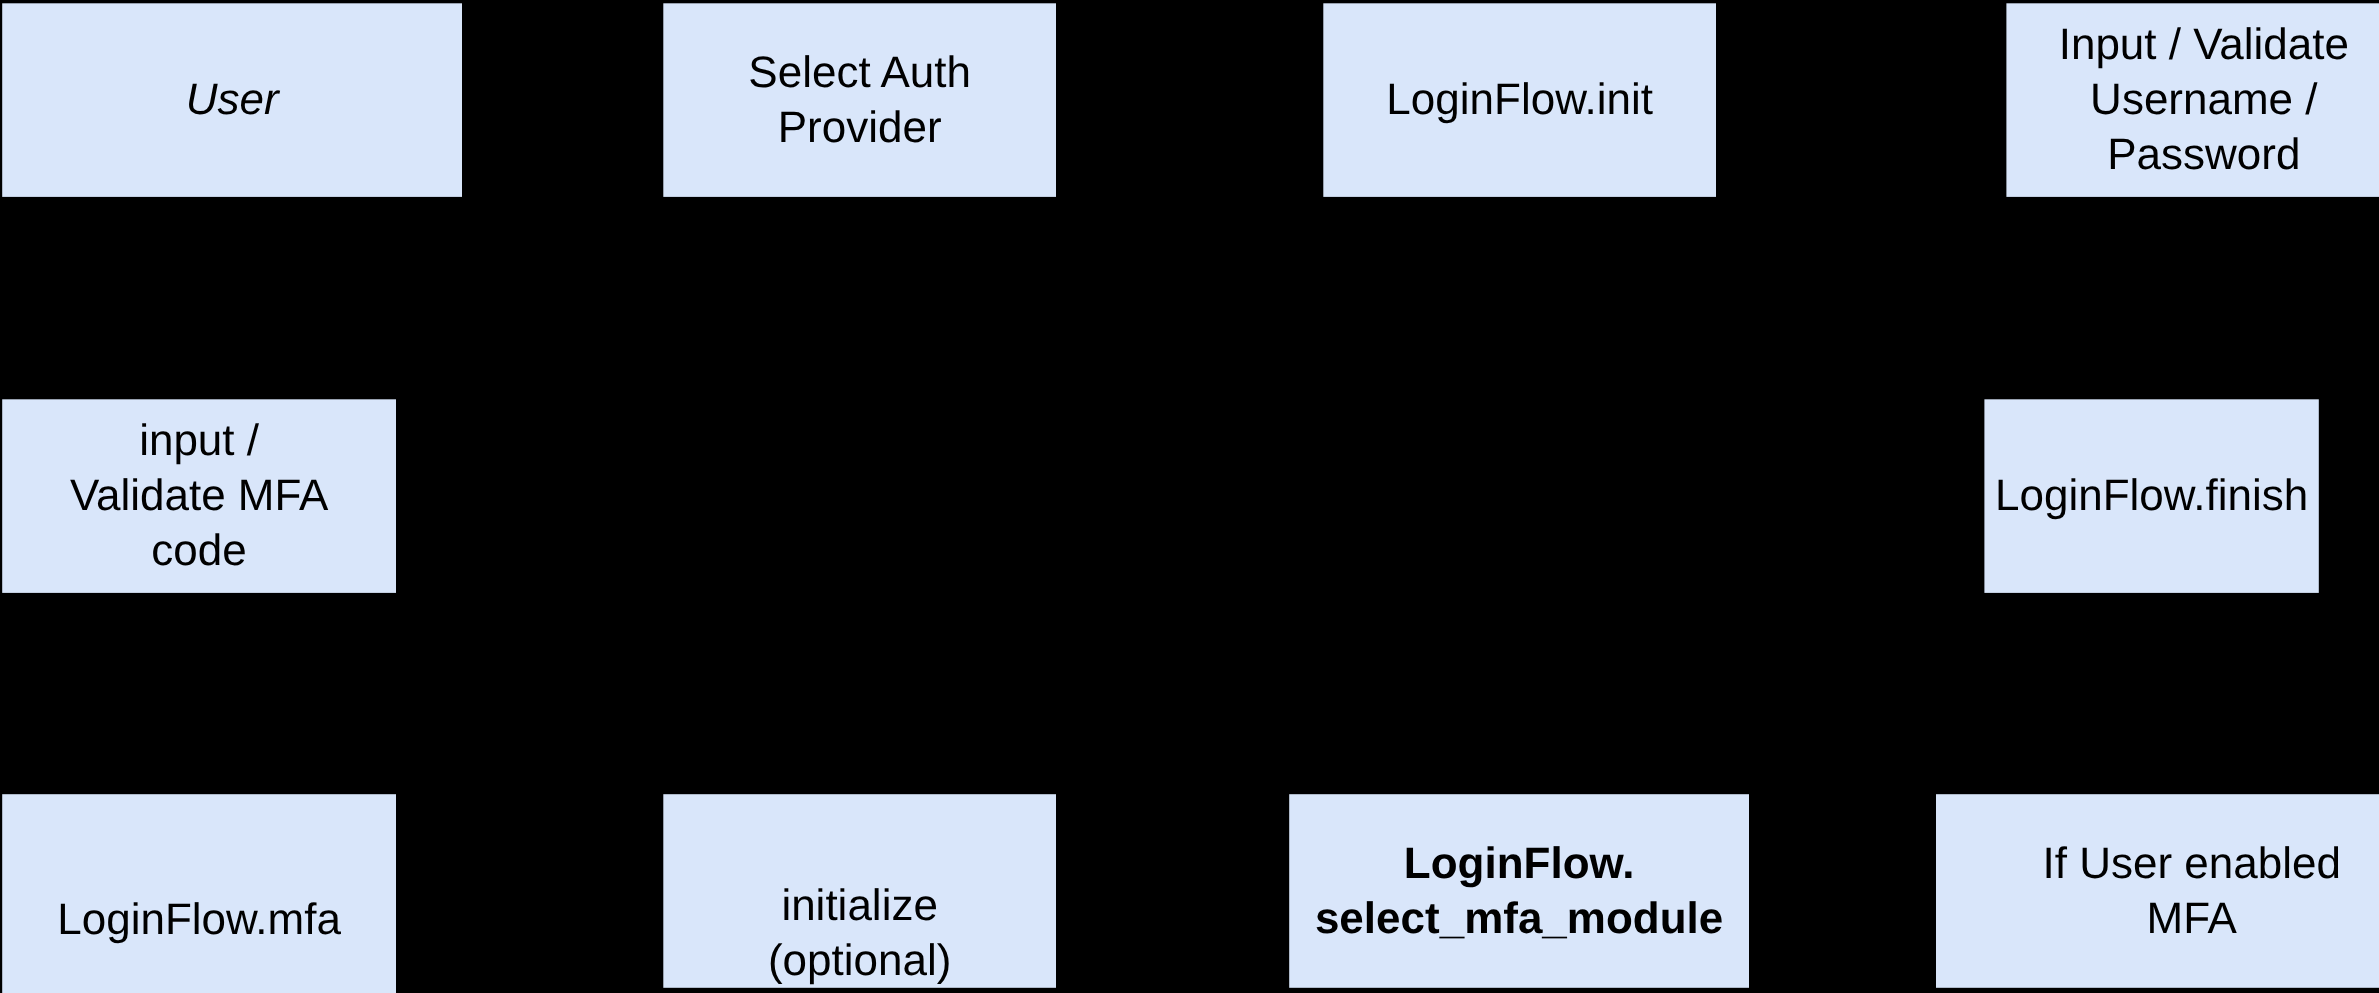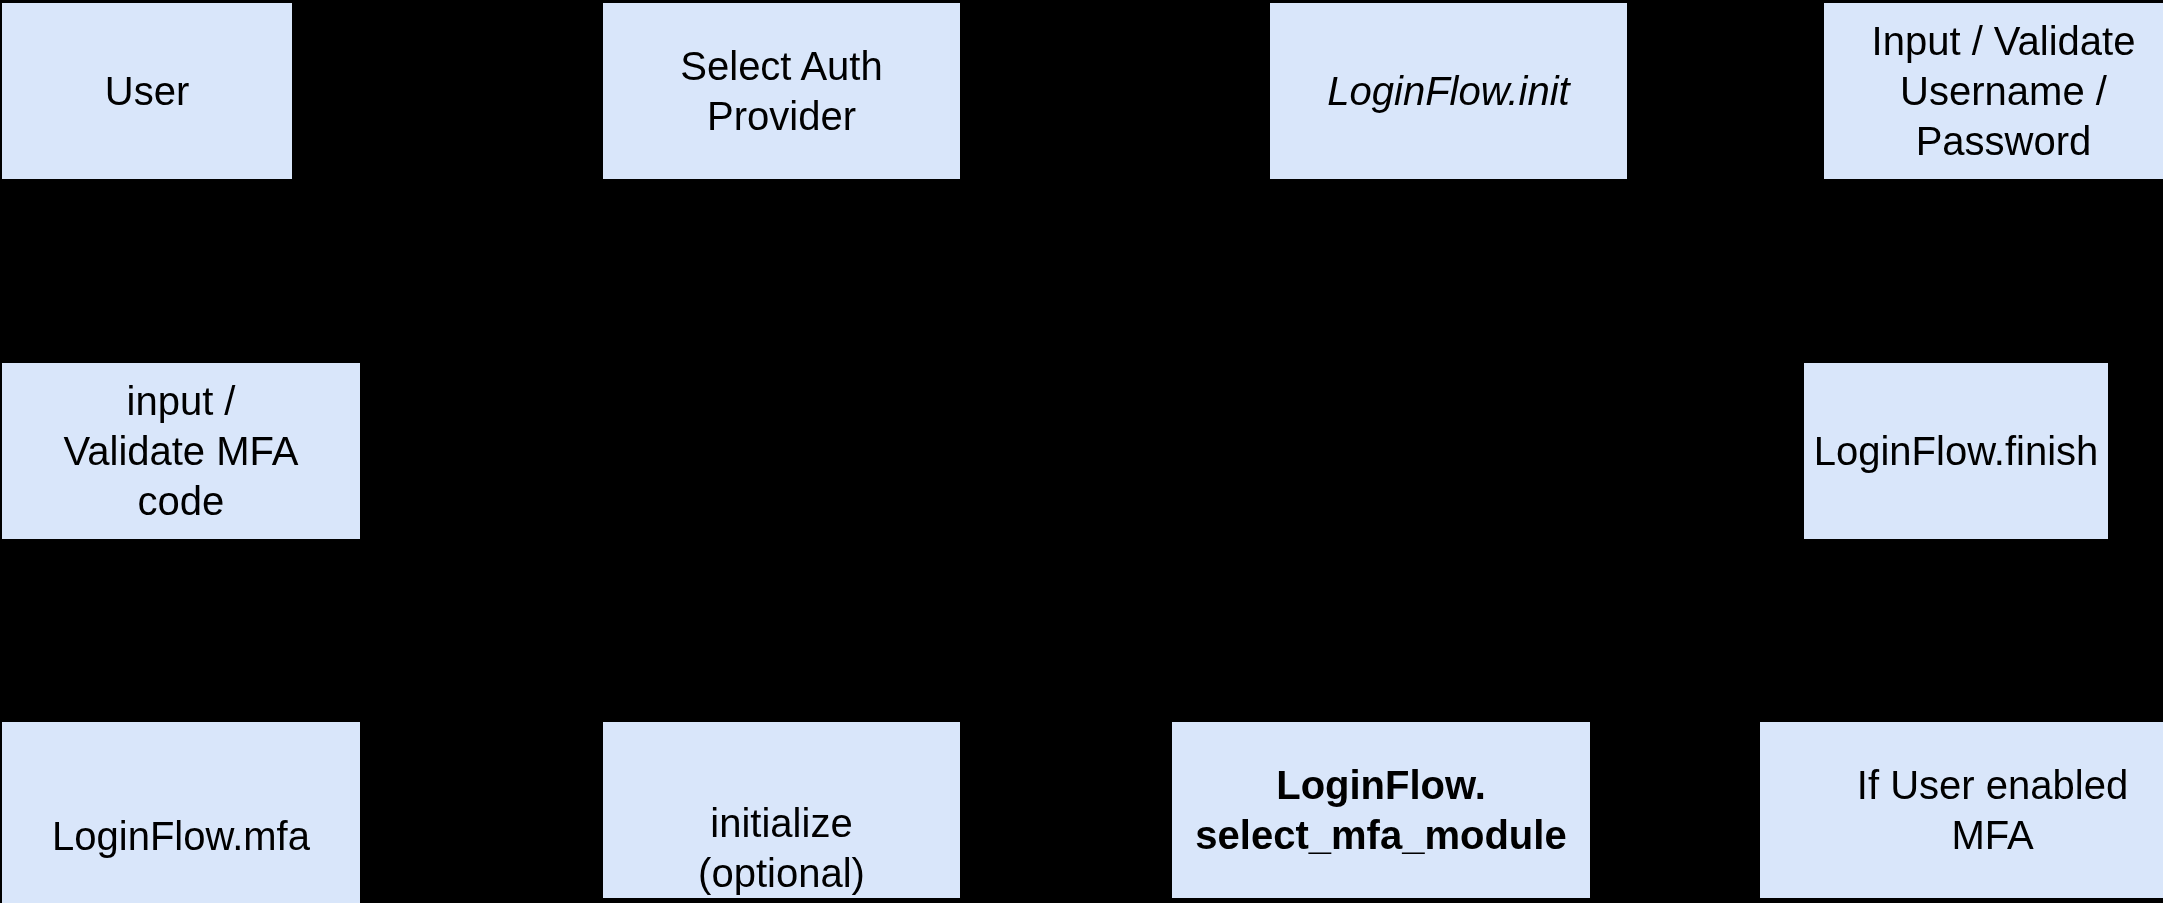--- a/index.html
+++ b/index.html
@@ -34,30 +34,30 @@
     font-size: 40px;
     line-height: 1.25;
     color: var(--node-text);
   }
 </style>
 </head>
 <body>
 
 <div id="canvas">
 
-  <div class="node" style="left:2px; top:3px; width:290px; height:176px;">
+  <div class="node" style="left:2px; top:3px; width:418px; height:176px;font-style:italic;">
     <span class="node-label">User</span>
   </div>
 
   <div class="node" style="left:603px; top:3px; width:357px; height:176px;">
     <span class="node-label">Select Auth
 Provider</span>
   </div>
 
-  <div class="node" style="left:1270px; top:3px; width:357px; height:176px;font-style:italic;">
+  <div class="node" style="left:1203px; top:3px; width:357px; height:176px;">
     <span class="node-label">LoginFlow.init</span>
   </div>
 
   <div class="node" style="left:1804px; top:3px; width:359px; height:176px;margin-left:20px;">
     <span class="node-label">Input / Validate
 Username /
 Password</span>
   </div>
 
   <div class="node" style="left:2px; top:363px; width:358px; height:176px;">

